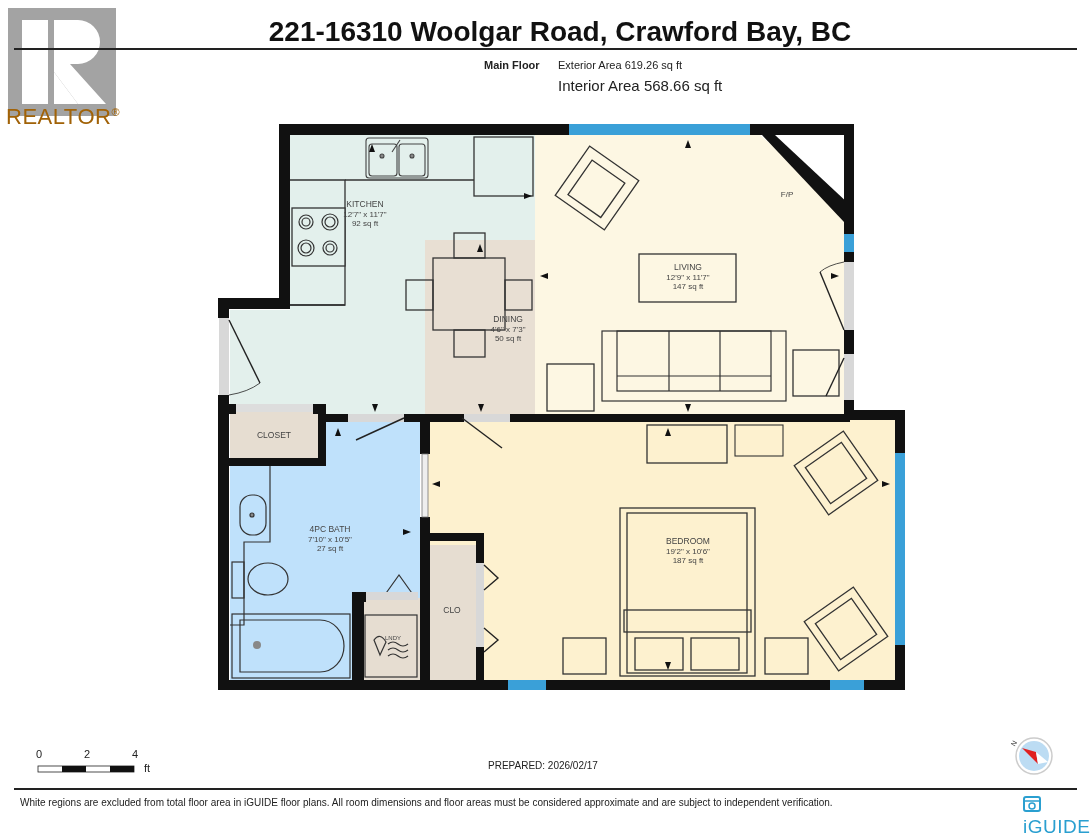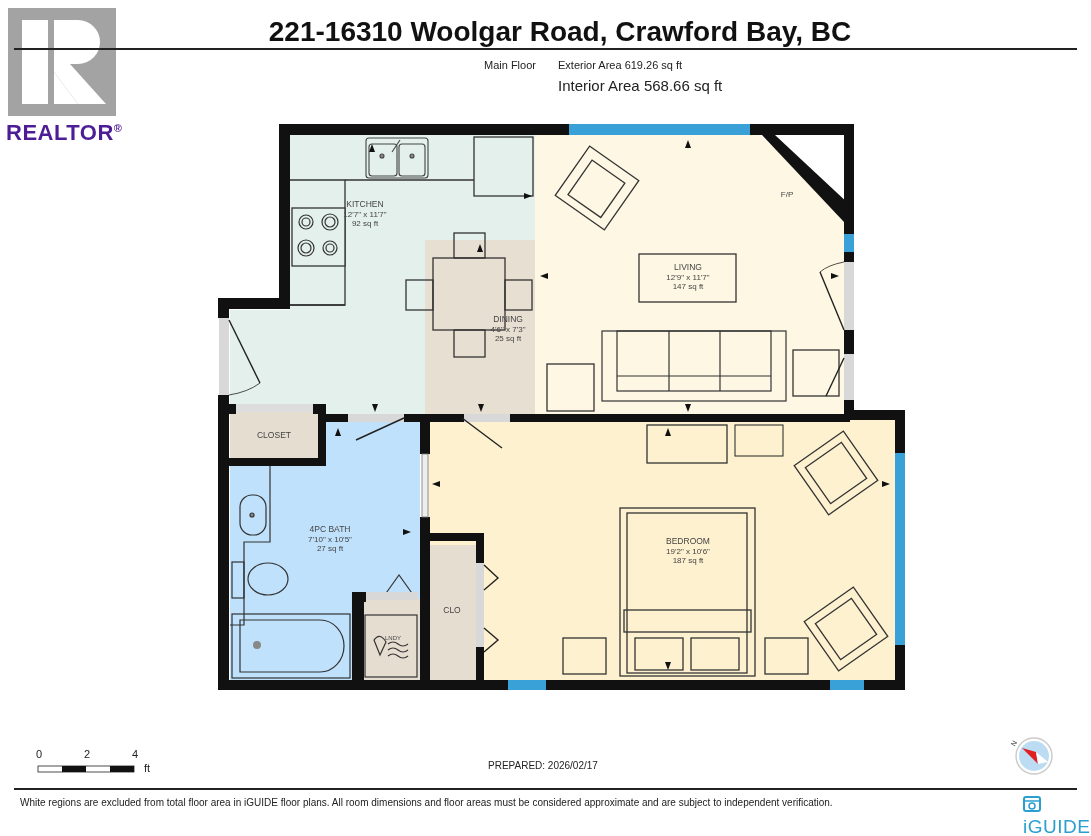--- a/index.html
+++ b/index.html
@@ -1,23 +1,23 @@
 <!DOCTYPE html>
 <html><head>
 <meta charset="utf-8">
 <style>
   html, body { margin: 0; padding: 0; background: #ffffff; }
   body { width: 1091px; height: 836px; position: relative; overflow: hidden; font-family: "Liberation Sans", sans-serif; color: #222; }
   .abs { position: absolute; }
   .realtor-logo { left: 8px; top: 8px; width: 108px; height: 108px; background: #a3a3a3; }
-  .realtor-text { left: 6px; top: 120px; font-size: 22px; color: #4c1d95; letter-spacing: 0.5px; font-weight: bold; }
+  .realtor-text { left: 6px; top: 104px; font-size: 22px; color: #a16207; letter-spacing: 0.5px; }
   .realtor-text sup { font-size: 11px; }
   .title { left: 240px; top: 16px; width: 640px; text-align: center; font-size: 28px; font-weight: bold; color: #111; }
   .title-rule { left: 14px; top: 48px; width: 1063px; height: 2px; background: #222; }
-  .floor-label { left: 484px; top: 59px; font-size: 11px; font-weight: normal; text-align: right; }
+  .floor-label { left: 484px; top: 59px; font-size: 11px; font-weight: bold; text-align: right; }
   .ext-area { left: 558px; top: 59px; font-size: 11px; }
   .int-area { left: 558px; top: 77px; font-size: 15px; }
   .plan { left: 0; top: 0; }
   .room-label { position: absolute; text-align: center; font-size: 8px; line-height: 9.5px; color: #444; }
   .room-label .name { font-size: 8.5px; }
   .scale { left: 34px; top: 748px; }
   .scale-nums { font-size: 11px; color: #222; }
   .prepared { left: 488px; top: 760px; font-size: 10px; }
   .bottom-rule { left: 14px; top: 788px; width: 1063px; height: 2px; background: #222; }
   .disclaimer { left: 20px; top: 797px; font-size: 10px; color: #222; }
@@ -228,21 +228,21 @@
 </svg>
 
 <div class="room-label" style="left:335px;top:200px;width:60px;">
   <div class="name">KITCHEN</div>
   <div>12'7" x 11'7"</div>
   <div>92 sq ft</div>
 </div>
 <div class="room-label" style="left:445px;top:315px;width:50px;margin-left:38px;">
   <div class="name">DINING</div>
   <div>4'6" x 7'3"</div>
-  <div>25 sq ft</div>
+  <div>50 sq ft</div>
 </div>
 <div class="room-label" style="left:652px;top:263px;width:72px;">
   <div class="name">LIVING</div>
   <div>12'9" x 11'7"</div>
   <div>147 sq ft</div>
 </div>
 <div class="room-label" style="left:295px;top:525px;width:70px;">
   <div class="name">4PC BATH</div>
   <div>7'10" x 10'5"</div>
   <div>27 sq ft</div>

